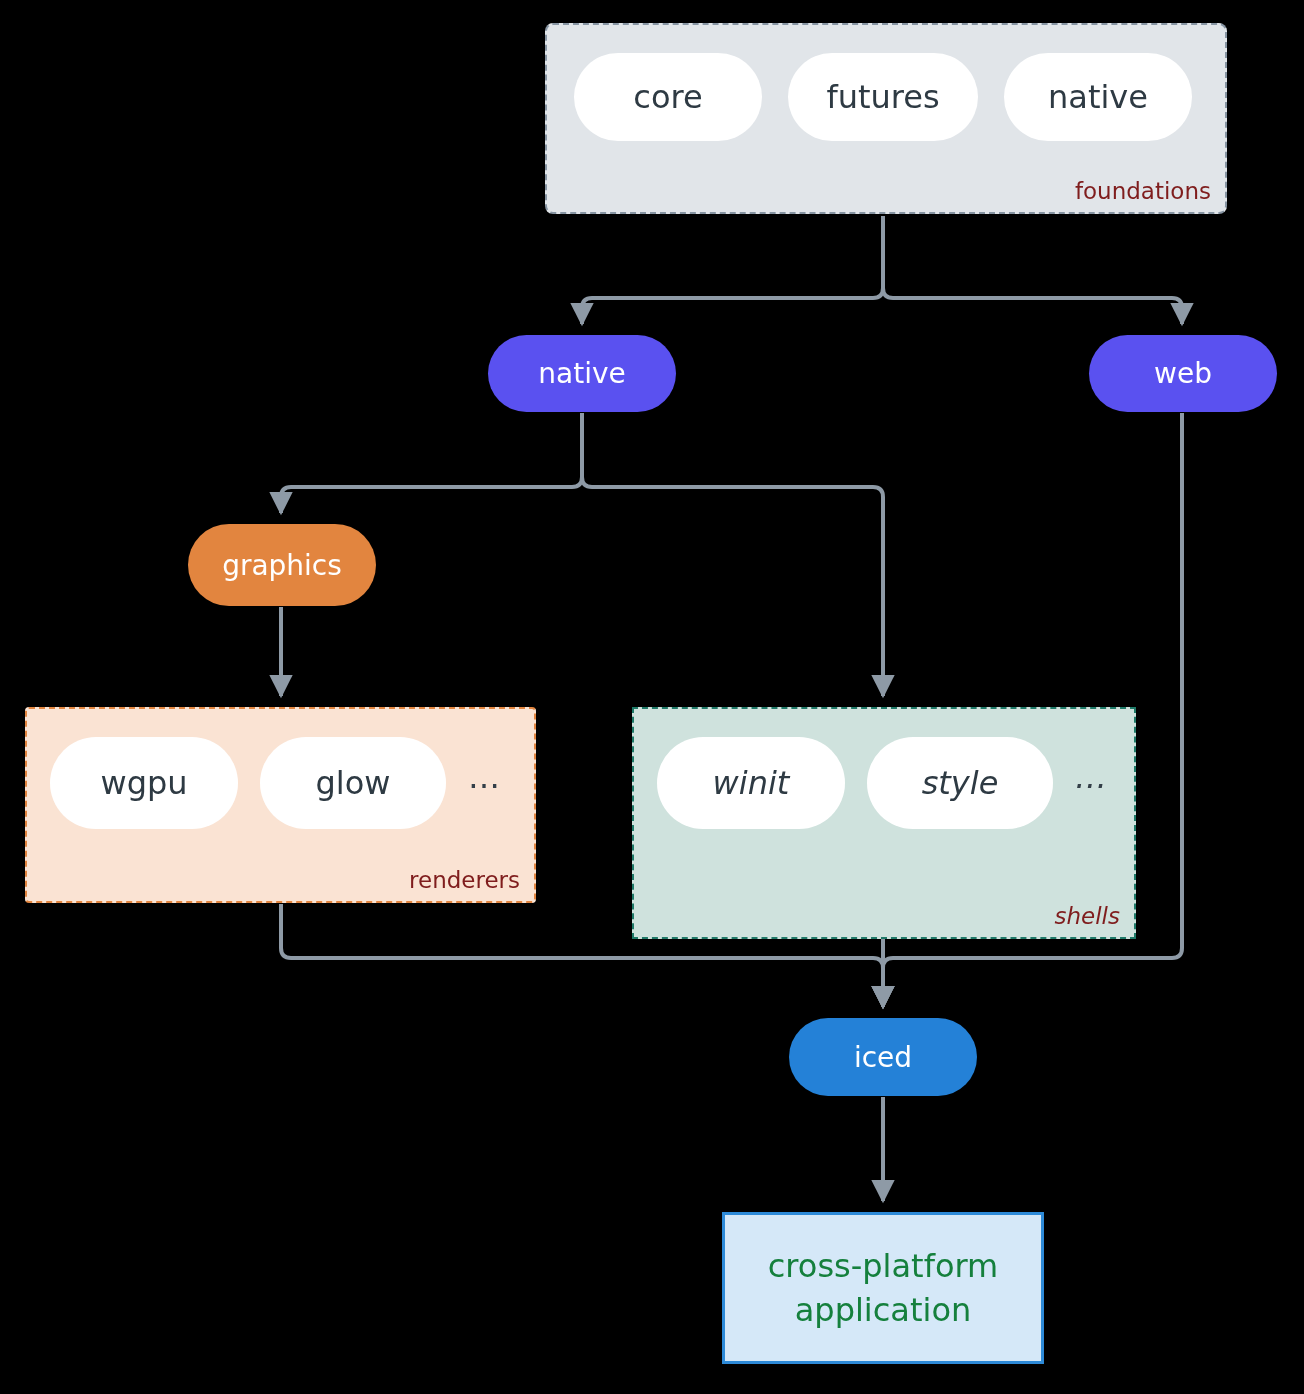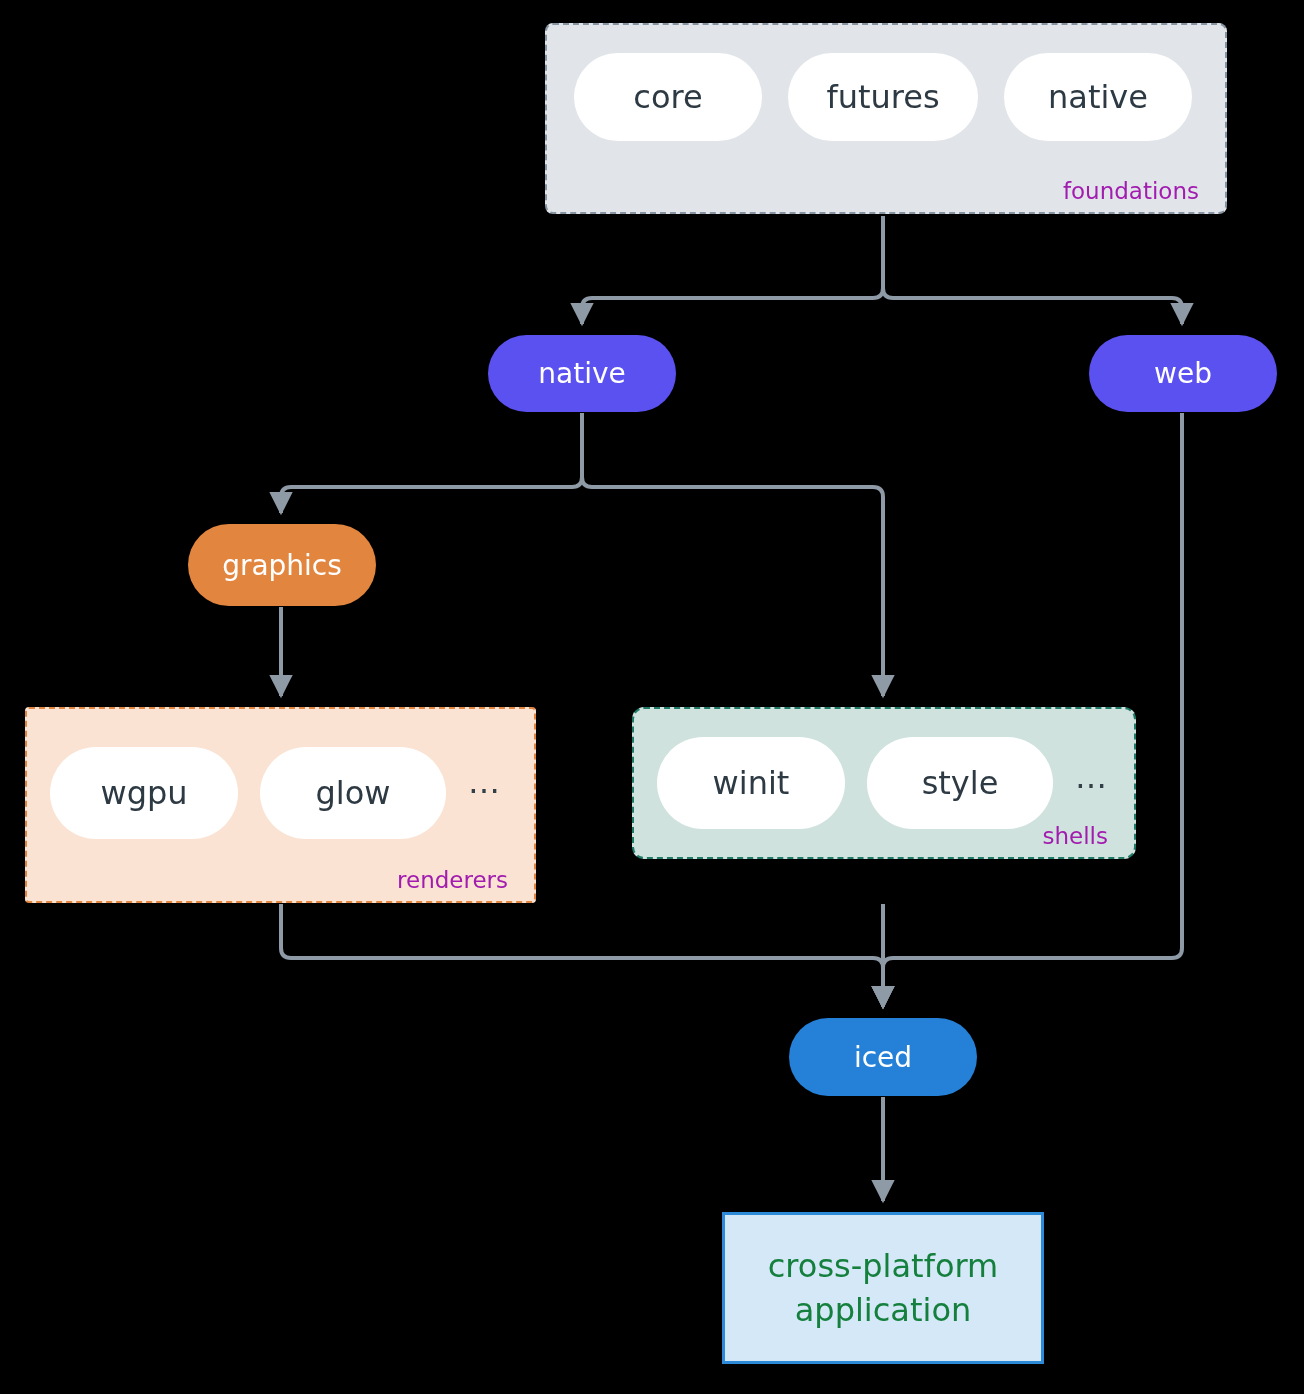--- a/index.html
+++ b/index.html
@@ -28,24 +28,24 @@
     pointer-events: none;
   }
 
   
   .group {
     position: absolute;
     box-sizing: border-box;
   }
   .group-label {
     position: absolute;
-    right: 26px;
+    right: 14px;
     bottom: 8px;
     font-size: 23px;
-    color: #a21caf;
+    color: #7f1d1d;
     white-space: nowrap;
   }
   .group-pills {
     position: absolute;
     display: flex;
     align-items: center;
   }
   .pill {
     background: #ffffff;
     border-radius: 999px;
@@ -89,32 +89,33 @@
     height: 196px;
     background: #fae3d3;
     border: 2px dashed #e2853f;
     border-radius: 4px;
   }
   #grp-renderers .group-pills {
     left: 23px;
     top: 28px;
     gap: 22px;
   }
-  #grp-renderers .pill { height: 92px; margin-top: 10px; }
+  #grp-renderers .pill { height: 92px; }
   #pill-wgpu { width: 188px; }
   #pill-glow { width: 186px; text-align: center; }
 
   #grp-shells {
     left: 632px;
     top: 707px;
     width: 504px;
-    height: 152px;
+    height: 232px;
     background: #cfe2dd;
     border: 2px dashed #1f7a68;
-    border-radius: 12px;
+    border-radius: 0;
+    font-style: italic;
   }
   #grp-shells .group-pills {
     left: 23px;
     top: 28px;
     gap: 22px;
   }
   #grp-shells .pill { height: 92px; }
   #pill-winit  { width: 188px; }
   #pill-glutin { width: 186px; }
 

